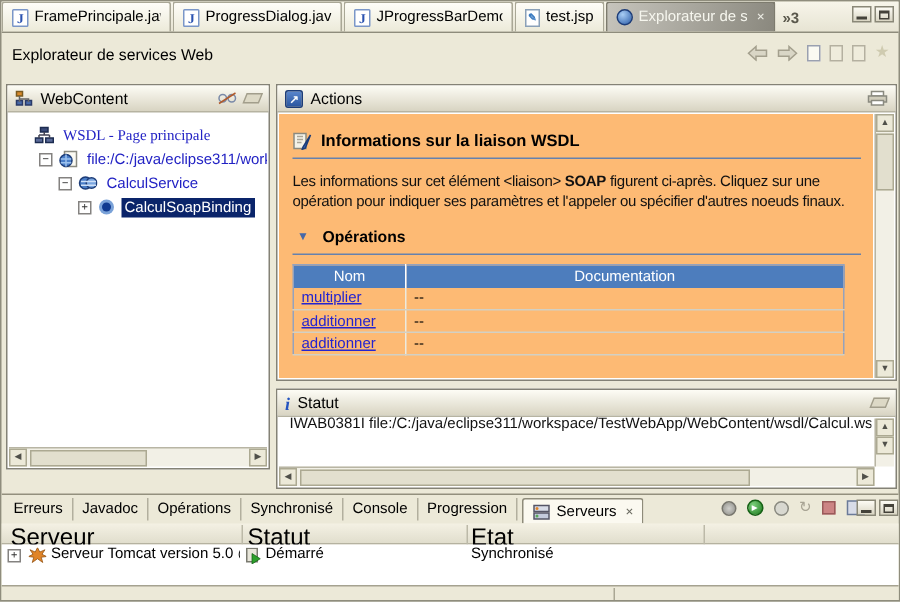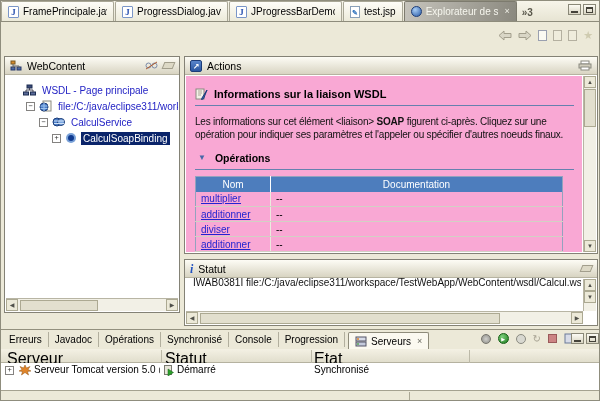--- a/index.html
+++ b/index.html
@@ -64,21 +64,21 @@
   #act-vsb{top:19px;bottom:1px;right:1px}
   #act-vsb .up{position:absolute;top:0}
   #act-vsb .dn{position:absolute;bottom:0}
   #act-vsb .thumb-v{top:13px;height:38px}
   #st-vsb{top:19px;bottom:14px;right:1px}
   #st-hsb{left:1px;right:14px;bottom:1px}
   #st-hsb .thumb-h{width:300px;margin-left:2px}
 
   
   #actions-body{position:absolute;left:1px;top:19px;right:15px;bottom:1px;overflow:hidden;
-                padding:11px 8px 0 9px;background:#f9a8d4}
+                padding:11px 8px 0 9px;background:#fdba74}
   .heading-row{display:flex;align-items:center;gap:6px;font-weight:bold;font-size:11px}
   .hrule{height:1px;background:#6581ae;margin:5px 0 9px}
   .desc{font-size:10px;letter-spacing:-0.2px;line-height:13px;color:#111;margin-bottom:11px;max-width:385px}
   .section-row{display:flex;align-items:center;gap:9px;font-weight:bold;font-size:10.5px;margin-left:3px}
   .tri{color:#4668a8;font-size:8px;line-height:8px}
   .hrule2{height:1px;background:#6581ae;margin:5px 0 6px}
   table.ops{width:368px;border-collapse:collapse;border:1px solid #93a2be;table-layout:fixed}
   table.ops th{background:#4d7dbd;color:#fff;font-weight:normal;font-size:10px;height:15px;
                border-right:1px solid #fff}
   table.ops th:last-child{border-right:none}
@@ -164,20 +164,21 @@
   <div class="winbtns">
     <span class="wbtn">
         <span class="g-min"></span>
       </span>
     <span class="wbtn">
         <span class="g-res"></span>
       </span>
   </div>
 
   <div id="wse-toolbar">
+    <span id="wse-title">Explorateur de services Web</span>
     <span class="tb-icons">
       <svg width="14" height="11">
           <path d="M6 1 L1 5.5 L6 10 L6 7.5 L13 7.5 L13 3.5 L6 3.5 Z" fill="#d9d6c6" stroke="#a39f8d"></path>
         </svg>
       <svg width="14" height="11">
           <path d="M8 1 L13 5.5 L8 10 L8 7.5 L1 7.5 L1 3.5 L8 3.5 Z" fill="#d9d6c6" stroke="#a39f8d"></path>
         </svg>
       <span class="mini-page"></span>
       <span class="mini-page dim"></span>
       <span class="mini-page dim"></span>
@@ -197,21 +198,21 @@
       <span class="hd-right">
         <svg width="13" height="9">
           <circle cx="3.5" cy="4.5" r="2.5" fill="none" stroke="#7a8aa8"></circle>
           <circle cx="9.5" cy="4.5" r="2.5" fill="none" stroke="#7a8aa8"></circle>
           <path d="M1 8 L12 1" stroke="#b05a2c"></path>
         </svg>
         <span class="ic-eraser"></span>
       </span>
     </div>
     <div id="nav-tree">
-        <div class="trow" style="padding-left: 17px;">
+        <div class="trow" style="padding-left: 17px; font-family: Liberation Serif, serif;">
           <span class="ticon">
             <svg width="13" height="12">
               <rect x="4" y="1" width="5" height="3" fill="#3a4a78" stroke="#1c2c50"></rect>
               <rect x="0.5" y="8" width="5" height="3" fill="#5a6a98" stroke="#1c2c50"></rect>
               <rect x="7.5" y="8" width="5" height="3" fill="#5a6a98" stroke="#1c2c50"></rect>
               <path d="M6.5 4 L6.5 6 M3 6 L10 6 M3 6 L3 8 M10 6 L10 8" stroke="#445" fill="none"></path>
             </svg>
           </span>
           <span class="tlabel">WSDL - Page principale</span>
         </div>
@@ -297,24 +298,20 @@
         <tbody id="ops-tbody">
             <tr>
               <td><a class="oplink">multiplier</a></td>
               <td>--</td>
             </tr>
             <tr>
               <td><a class="oplink">additionner</a></td>
               <td>--</td>
             </tr>
             <tr>
-              <td><a class="oplink">diviser</a></td>
-              <td>--</td>
-            </tr>
-            <tr>
               <td><a class="oplink">additionner</a></td>
               <td>--</td>
             </tr>
           </tbody>
       </table>
     </div>
     <div class="sb-v" id="act-vsb">
       <span class="sbtn up">▲</span>
       <span class="thumb-v"></span>
       <span class="sbtn dn">▼</span>

